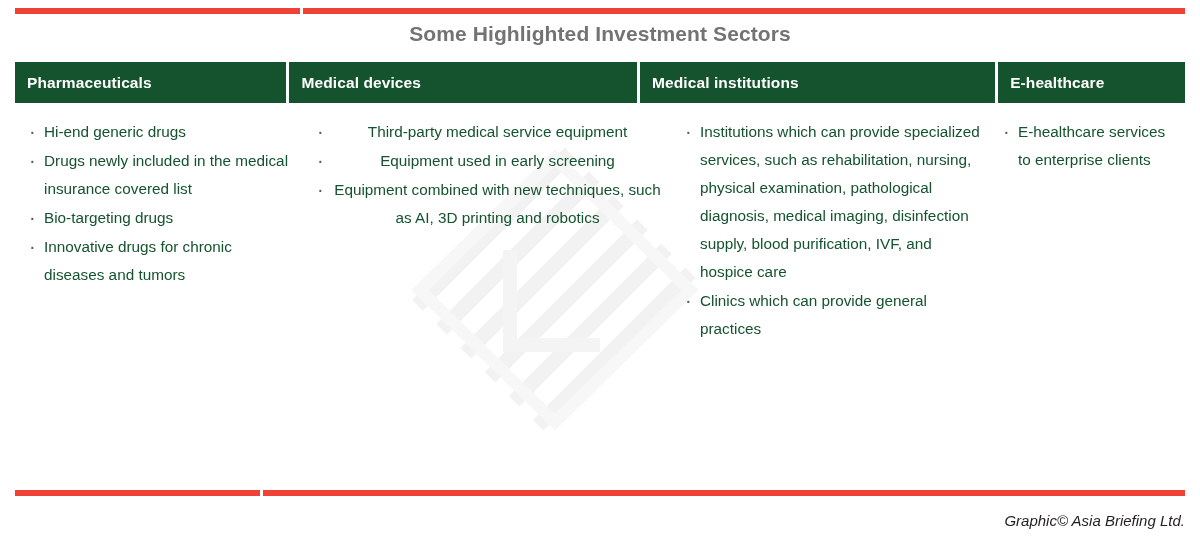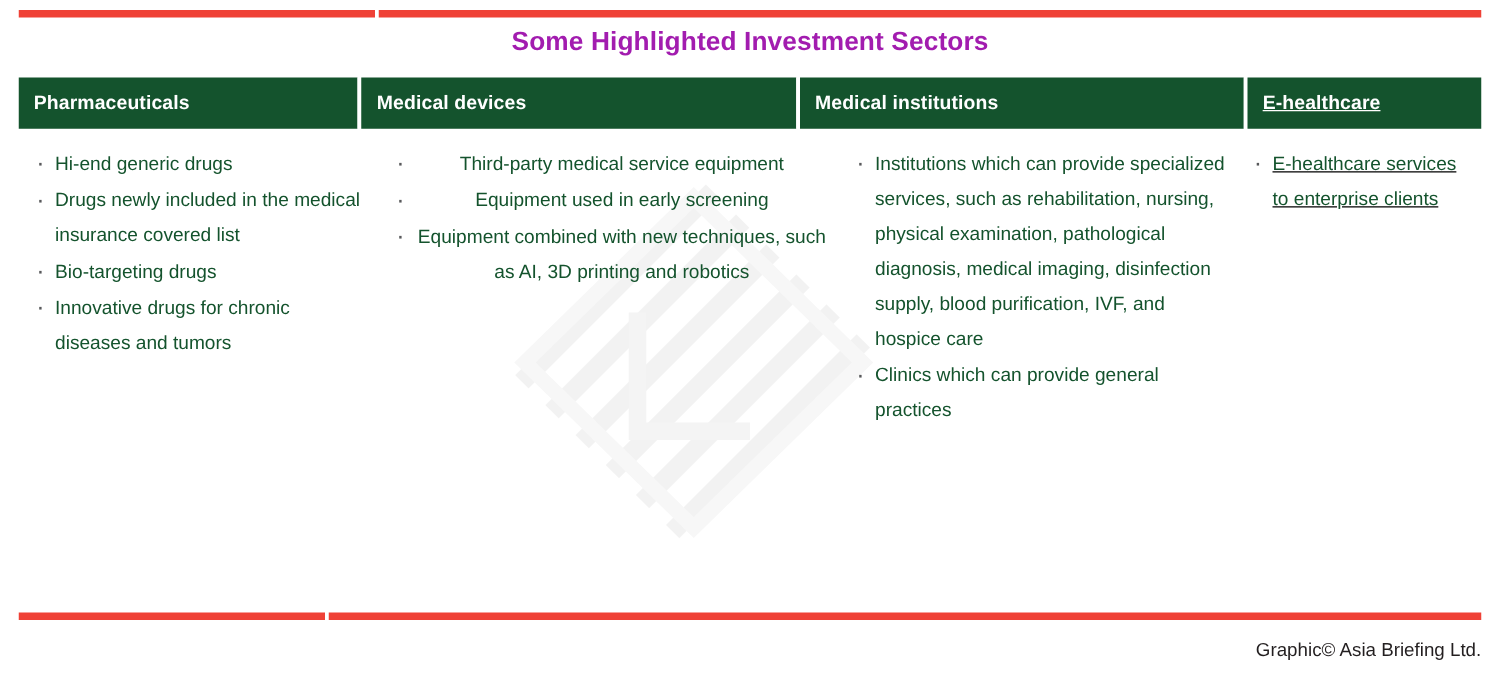--- a/index.html
+++ b/index.html
@@ -47,21 +47,21 @@
   .rule.bottom-left { left: 15px;  top: 490px; width: 245px; }
   .rule.bottom-right{ left: 263px; top: 490px; width: 922px; }
 
   
   .title {
     position: absolute;
     left: 0;
     top: 22px;
     width: 1200px;
     text-align: center;
-    color: #a21caf;
+    color: #737373;
     font-size: 21px;
     font-weight: bold;
     letter-spacing: 0.1px;
     z-index: 3;
   }
 
   
   .header-row {
     position: absolute;
     left: 15px;
@@ -80,21 +80,21 @@
     align-items: center;
     padding-left: 12px;
     box-sizing: border-box;
     letter-spacing: 0.1px;
   }
   .header-gap { width: 3px; background: #ffffff; flex: none; }
 
   .col-1 { width: 285px; }
   .col-2 { width: 365px; text-align: center; }
   .col-3 { width: 373px; }
-  .col-4 { width: 196px; text-decoration: underline; }
+  .col-4 { width: 196px; }
 
   
   .body-row {
     position: absolute;
     left: 15px;
     top: 118px;
     width: 1170px;
     display: flex;
     z-index: 3;
   }
@@ -131,20 +131,21 @@
     line-height: 28px;
   }
 
   
   .credit {
     position: absolute;
     right: 15px;
     top: 512px;
     color: #231f20;
     font-size: 15px;
+    font-style: italic;
     z-index: 3;
   }
 </style>
 </head>
 <body>
 
 <div id="infographic">
 
   <svg class="watermark" viewBox="0 0 330 330" xmlns="http://www.w3.org/2000/svg" aria-hidden="true">
     <defs>

